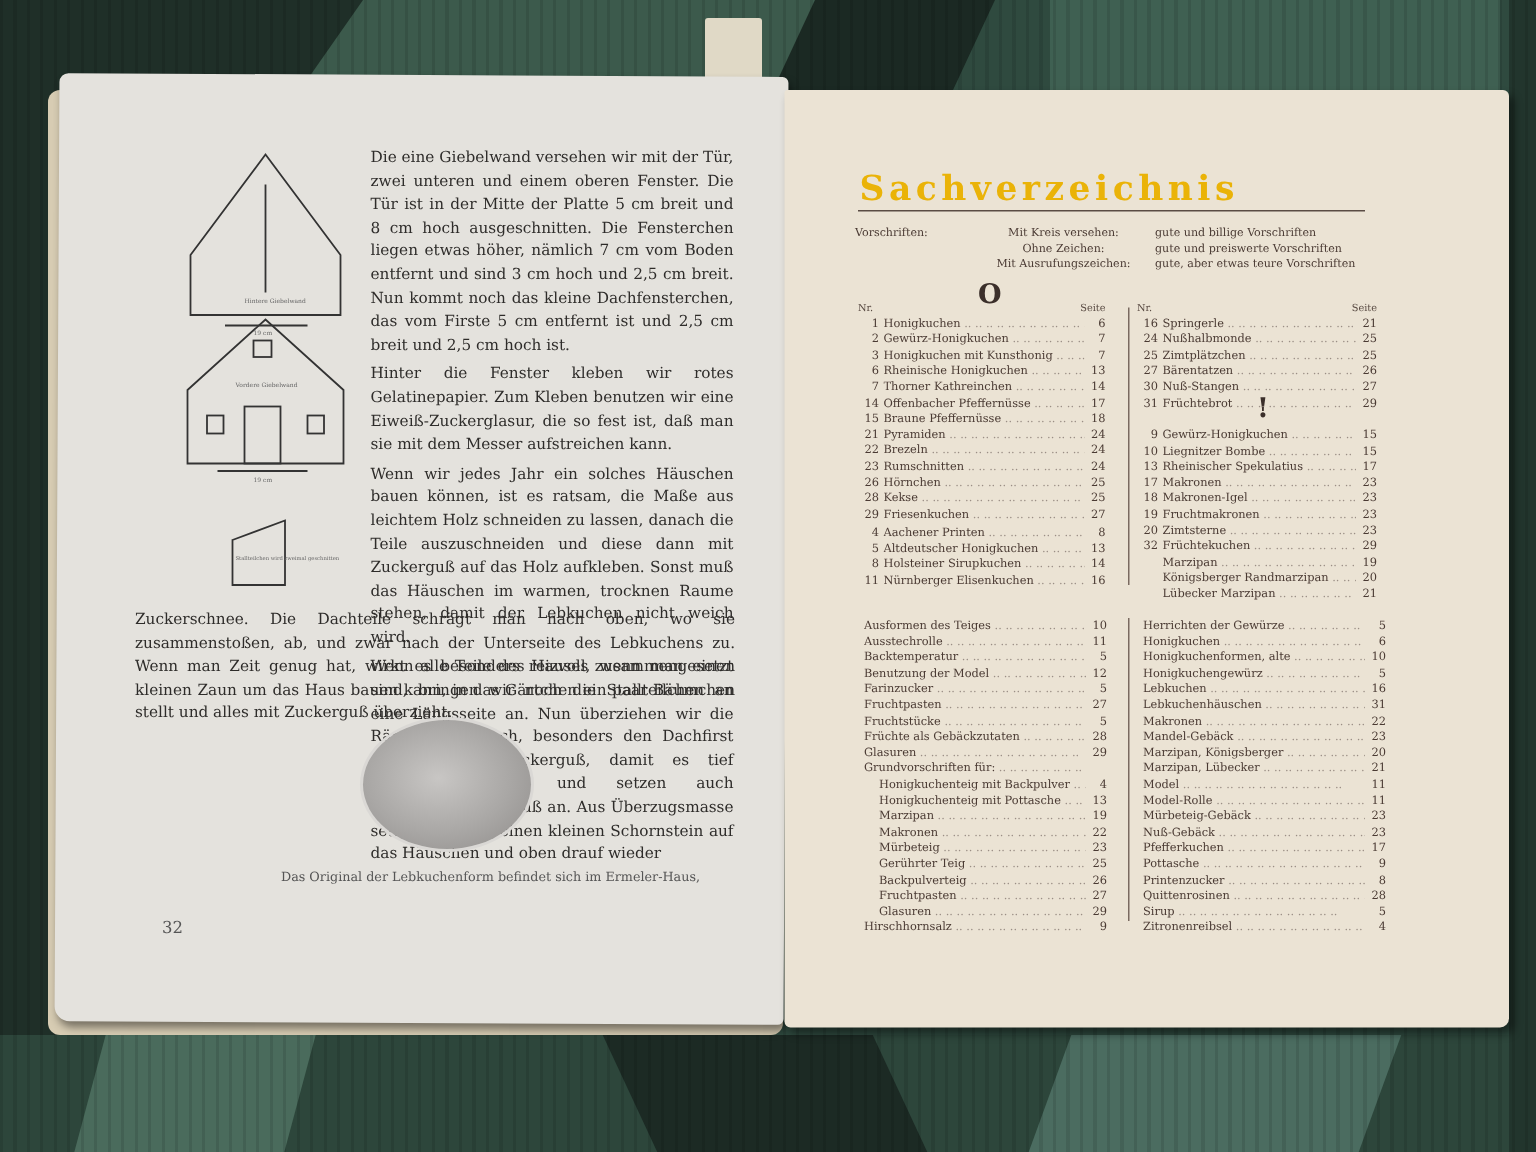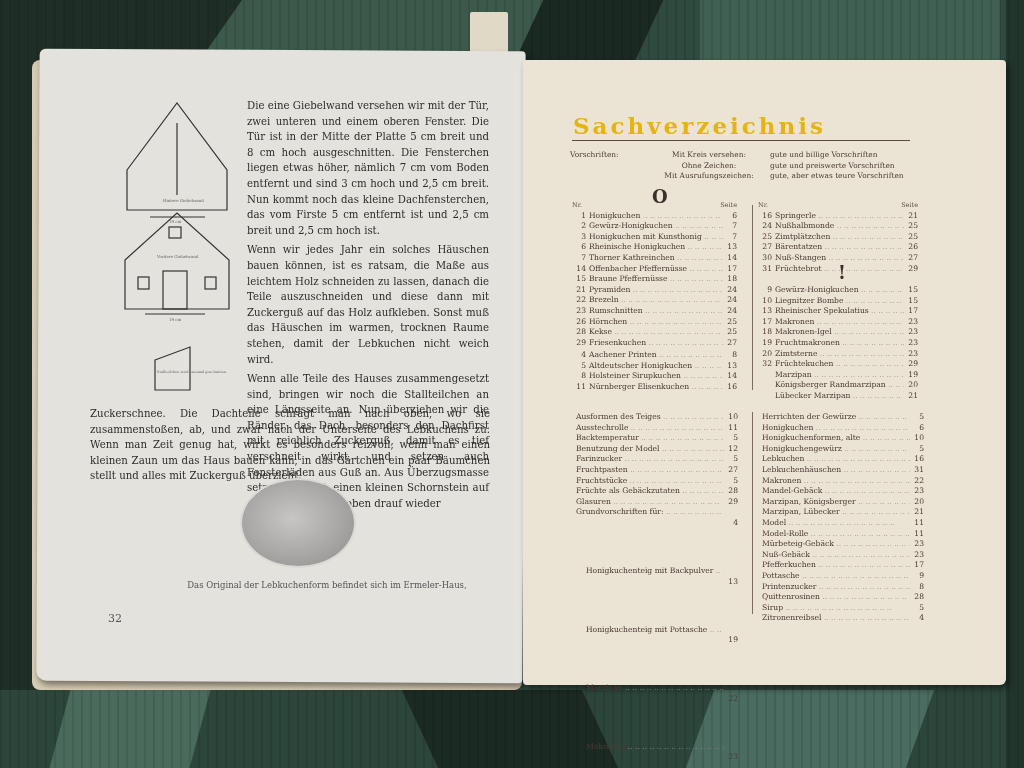--- a/index.html
+++ b/index.html
@@ -31,21 +31,21 @@
     font-family:"DejaVu Serif",serif;}
   .rule{position:absolute;left:572px;top:140px;width:338px;height:1px;background:#5a4c44;}
   .legend{position:absolute;top:150px;font-size:7.4px;line-height:10.5px;color:#4a3a33;white-space:nowrap;}
   .symbol{position:absolute;font-weight:bold;color:#3b2f2a;}
   .col{position:absolute;font-size:7.6px;line-height:10.6px;color:#4a3a33;}
   .row{display:flex;white-space:nowrap;}
   .row .n{width:14px;text-align:right;margin-right:3px;}
   .row .t{flex:1;overflow:hidden;}
   .row .t::after{content:" .. .. .. .. .. .. .. .. .. .. .. .. .. .. ..";color:#9a8e85;}
   .row .p{width:14px;text-align:right;}
-  .row.sub .t{padding-left:10px;margin-top:48px;}
+  .row.sub .t{padding-left:10px;}
   .hdr{display:flex;font-size:6.5px;color:#5a4c44;justify-content:center;}
   .hdr .a{flex:1;} 
   .vline{position:absolute;width:1px;background:#7a6a60;}
 </style>
 </head>
 <body>
 
 <div class="camo">
   <div style="left:0;top:0;width:300px;height:768px;background:#1f2f28;"></div>
   <div style="left:200px;top:-40px;width:320px;height:200px;background:#3c5a4c;transform:skewX(-35deg);"></div>
@@ -83,20 +83,21 @@
   <text x="52" y="163" font-size="4" fill="#666">Vordere Giebelwand</text>
   <text x="64" y="226" font-size="4" fill="#666">19 cm</text>
   <g stroke="#333" fill="none" stroke-width="1.2">
     <polygon points="50,265 85,252 85,295 50,295"></polygon>
   </g>
   <text x="52" y="278" font-size="3.5" fill="#666">Stallteilchen wird zweimal geschnitten</text>
 </svg>
 
 <div class="ltext">
   <p>Die eine Giebelwand versehen wir mit der Tür, zwei unteren und einem oberen Fenster. Die Tür ist in der Mitte der Platte 5 cm breit und 8 cm hoch ausgeschnitten. Die Fensterchen liegen etwas höher, nämlich 7 cm vom Boden entfernt und sind 3 cm hoch und 2,5 cm breit. Nun kommt noch das kleine Dachfensterchen, das vom Firste 5 cm entfernt ist und 2,5 cm breit und 2,5 cm hoch ist.</p>
+  <p>Hinter die Fenster kleben wir rotes Gelatinepapier. Zum Kleben benutzen wir eine Eiweiß-Zuckerglasur, die so fest ist, daß man sie mit dem Messer aufstreichen kann.</p>
   <p>Wenn wir jedes Jahr ein solches Häuschen bauen können, ist es ratsam, die Maße aus leichtem Holz schneiden zu lassen, danach die Teile auszuschneiden und diese dann mit Zuckerguß auf das Holz aufkleben. Sonst muß das Häuschen im warmen, trocknen Raume stehen, damit der Lebkuchen nicht weich wird.</p>
   <p>Wenn alle Teile des Hauses zusammengesetzt sind, bringen wir noch die Stallteilchen an eine Längsseite an. Nun überziehen wir die Ränder, das Dach, besonders den Dachfirst mit reichlich Zuckerguß, damit es tief verschneit wirkt, und setzen auch Fensterläden aus Guß an. Aus Überzugsmasse setzen wir noch einen kleinen Schornstein auf das Häuschen und oben drauf wieder</p>
 </div>
 <div class="ltext-wide">Zuckerschnee. Die Dachteile schrägt man nach oben, wo sie zusammenstoßen, ab, und zwar nach der Unterseite des Lebkuchens zu. Wenn man Zeit genug hat, wirkt es besonders reizvoll, wenn man einen kleinen Zaun um das Haus bauen kann, in das Gärtchen ein paar Bäumchen stellt und alles mit Zuckerguß überzieht.</div>
 
 <div class="mold"></div>
 <div class="caption">
   <div>Das Original der Lebkuchenform befindet sich im Ermeler-Haus,</div>
 </div>
 <div class="pnum">32</div>

